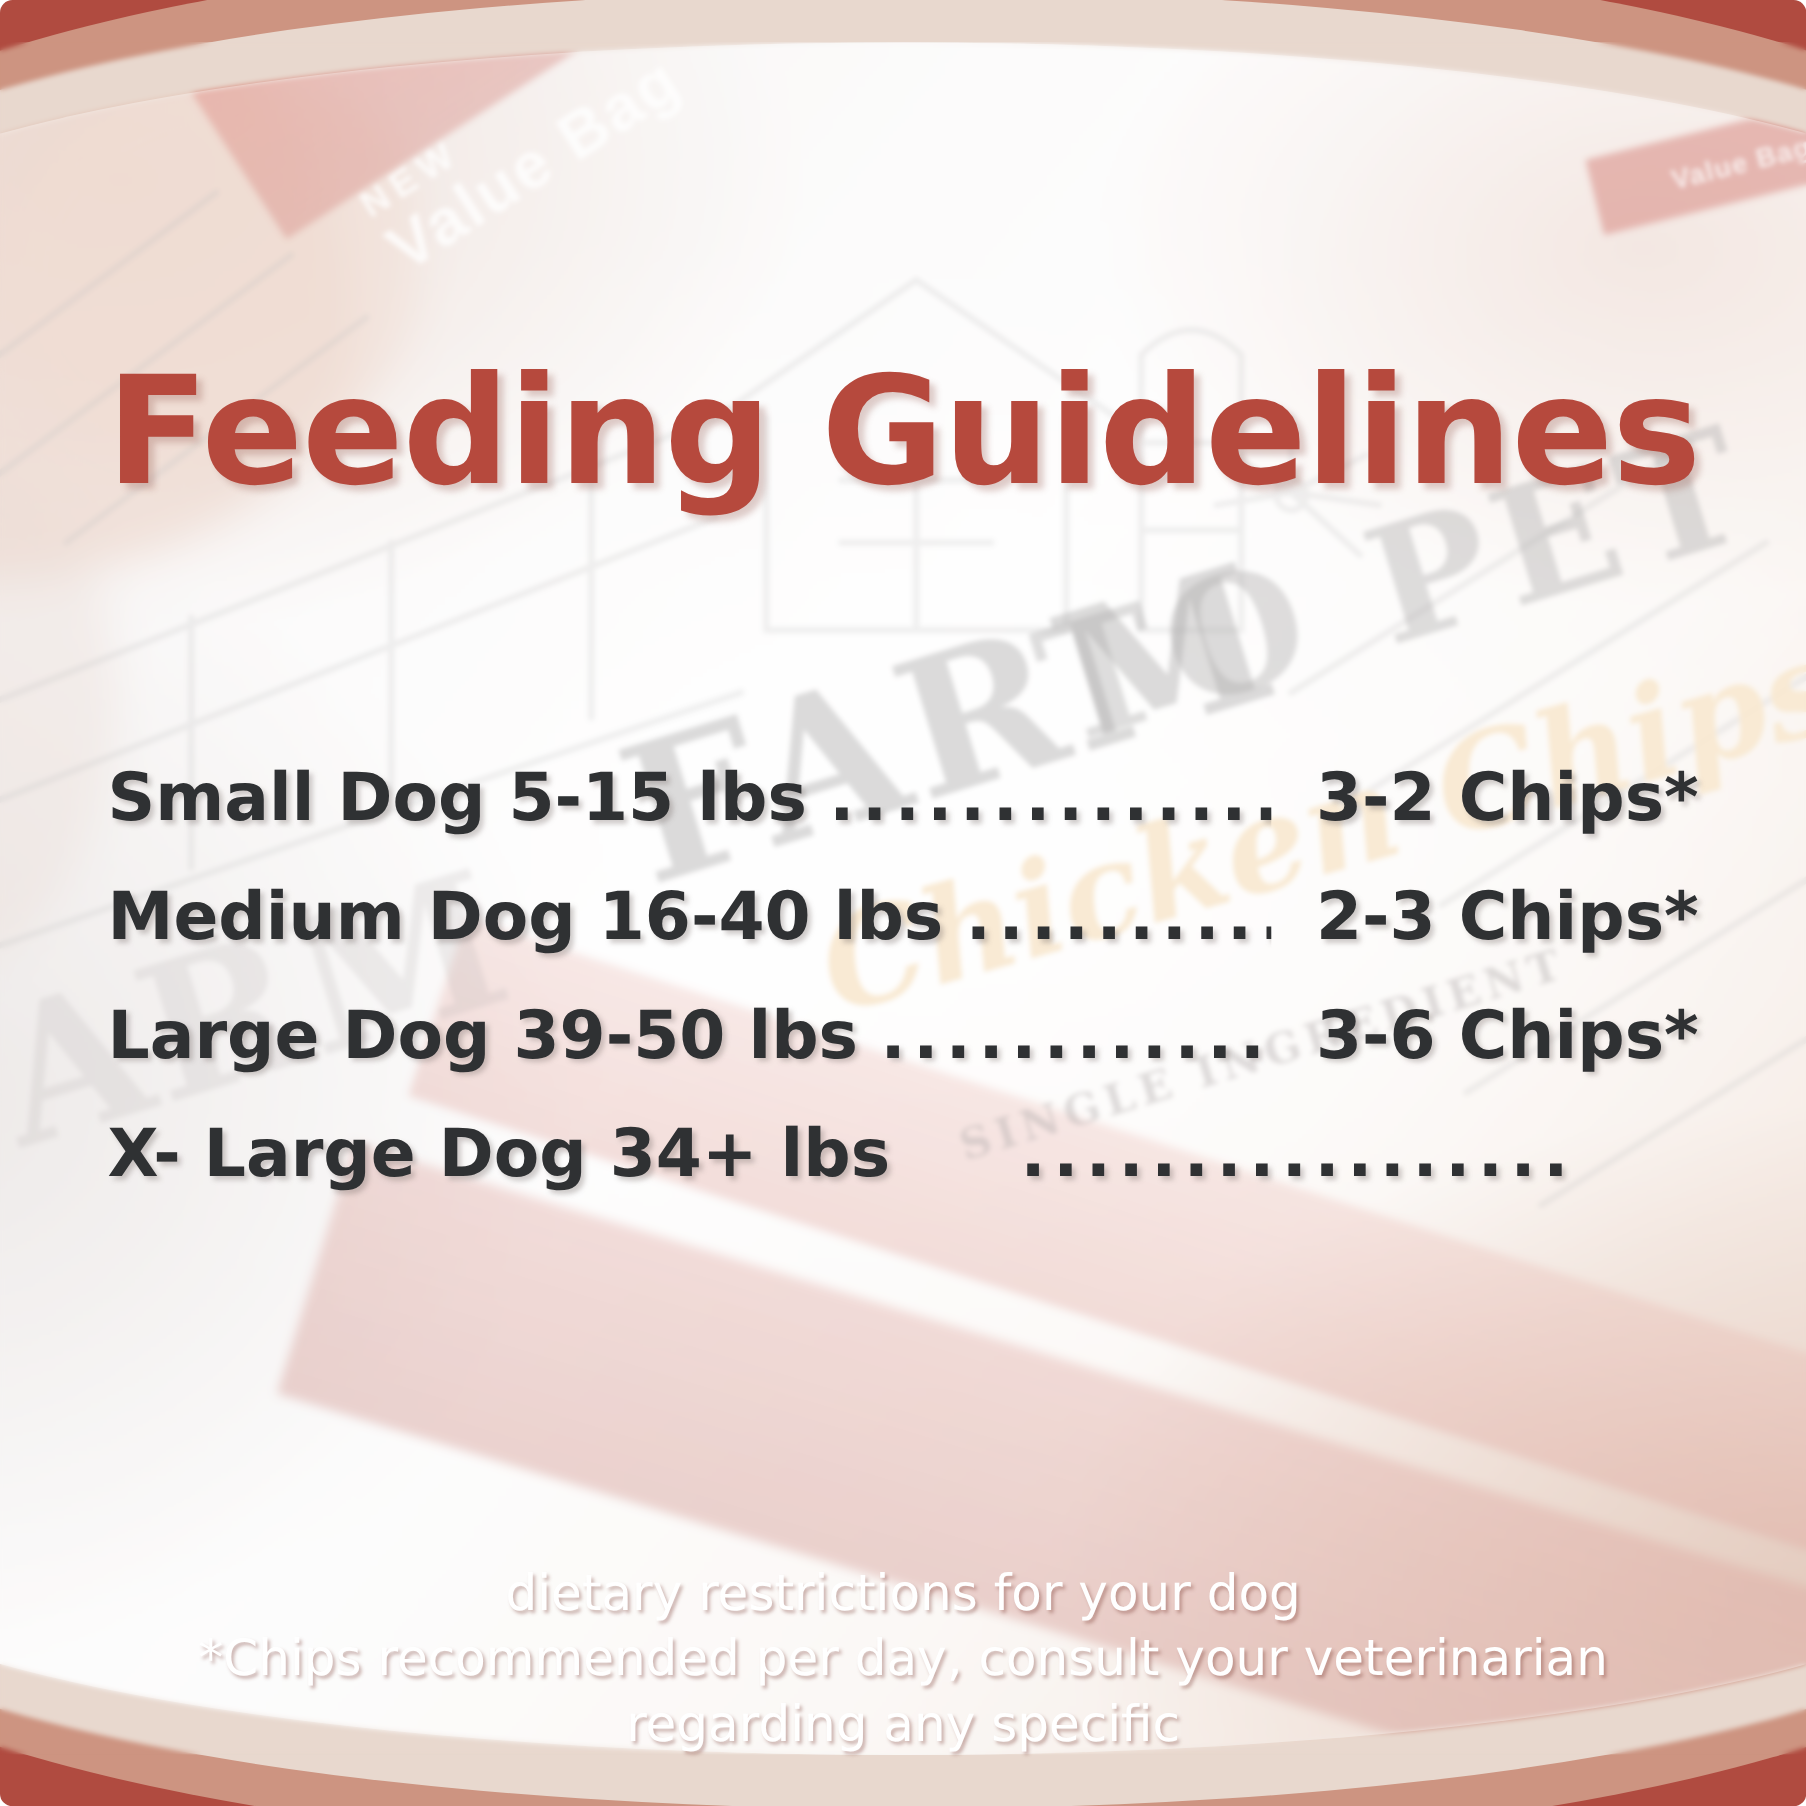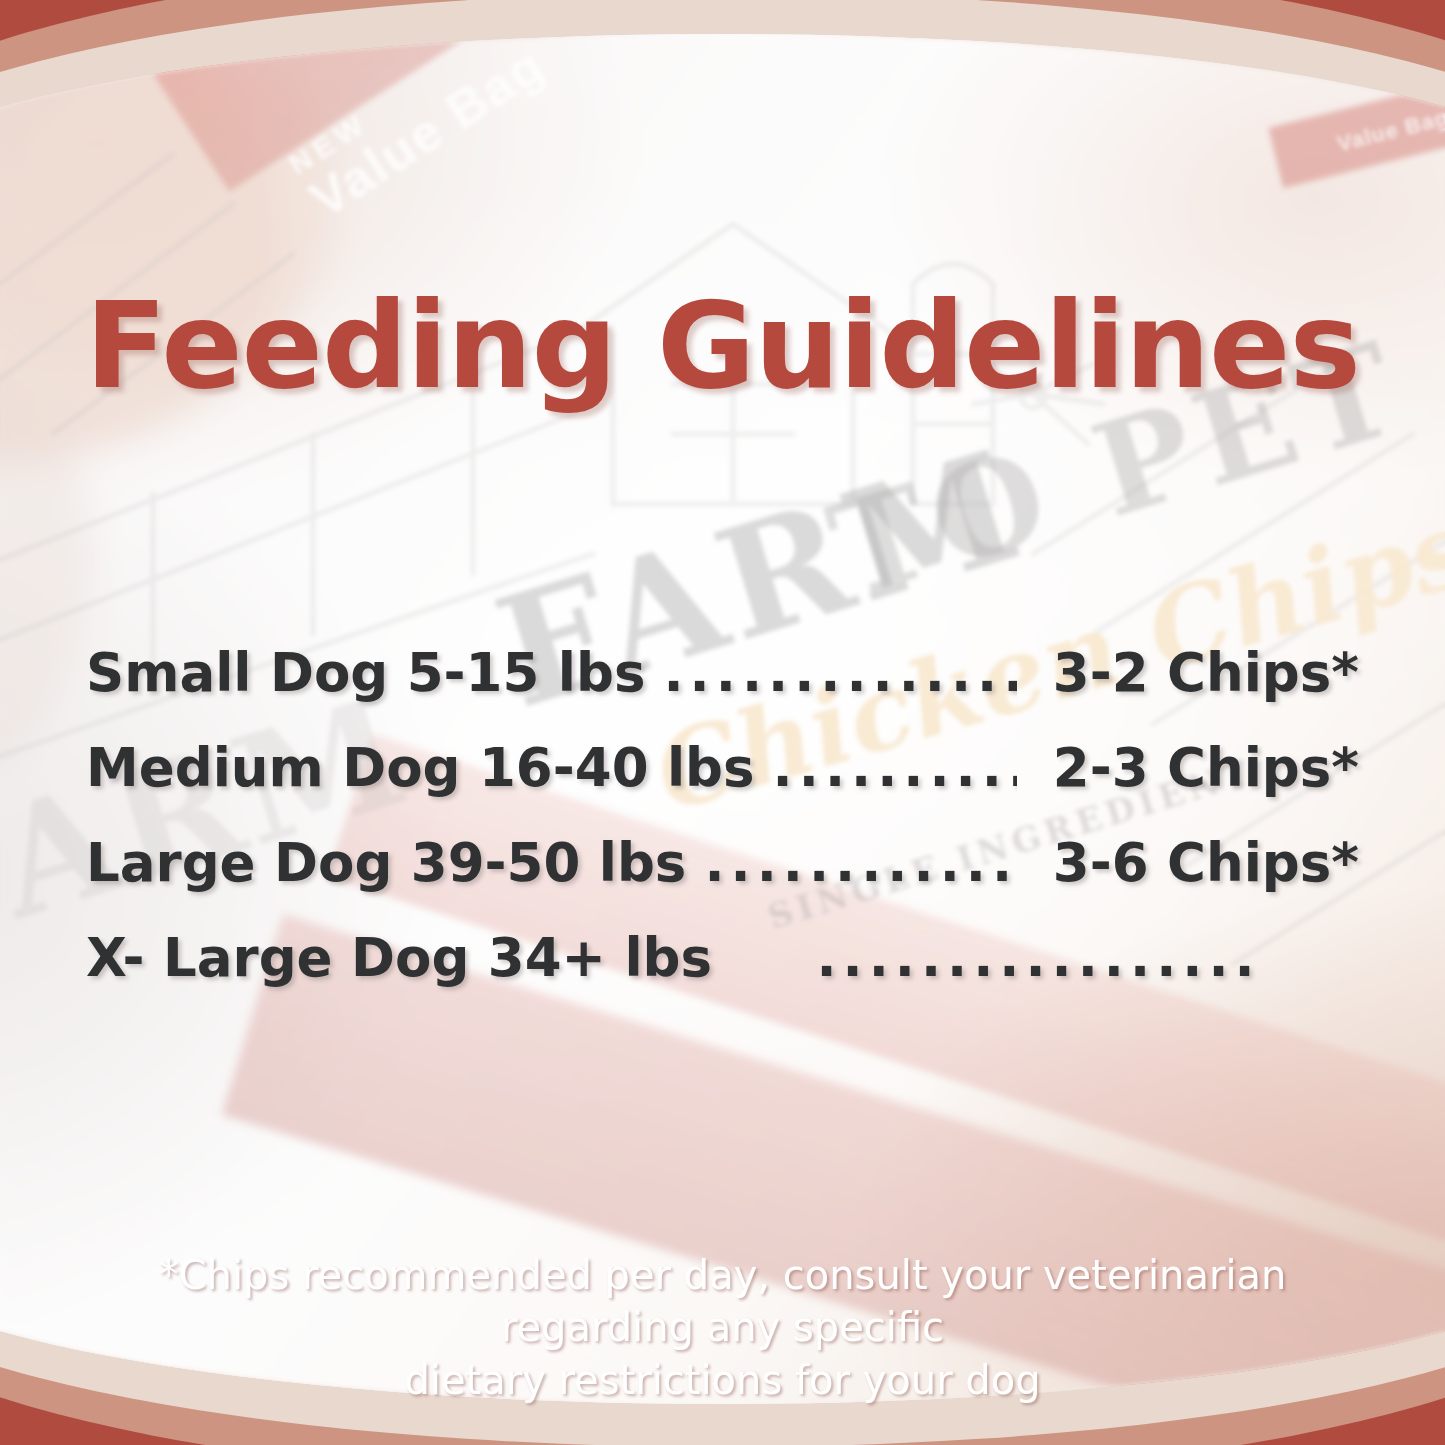--- a/index.html
+++ b/index.html
@@ -7,20 +7,21 @@
     padding: 0;
     background: #ffffff;
   }
   #poster {
     position: relative;
     width: 1445px;
     height: 1445px;
     overflow: hidden;
     background: #b04b40;
     font-family: "Liberation Sans", sans-serif;
+    border-radius: 10px;
   }
 
   
   .frame-layer {
     position: absolute;
     left: 50%;
     transform: translateX(-50%);
     pointer-events: none;
   }
   
@@ -240,21 +241,21 @@
   }
 
   .table {
     position: absolute;
     left: 86px;
     right: 86px;
     top: 608px;
   }
   .row {
     display: flex;
-    align-items: flex-end;
+    align-items: flex-start;
     height: 95px;
     color: #2f3133;
     font-size: 53px;
     font-weight: 700;
     text-shadow: 3px 3px 4px rgba(120,110,105,.35);
     font-family: "DejaVu Sans", sans-serif;
   }
   .row .label { flex: 0 0 auto; white-space: nowrap; }
   .row .dots {
     flex: 1 1 auto;
@@ -382,17 +383,17 @@
 
       <div class="row">
         <span class="label">X- Large Dog 34+ lbs</span>
         <span class="dots">.................</span>
       </div>
 
     </div>
   </div>
 
   <div class="footer">
+    <div>dietary restrictions for your dog</div>
     <div>*Chips recommended per day, consult your veterinarian regarding any specific</div>
-    <div>dietary restrictions for your dog</div>
   </div>
 
 </div>
 
 </body></html>

